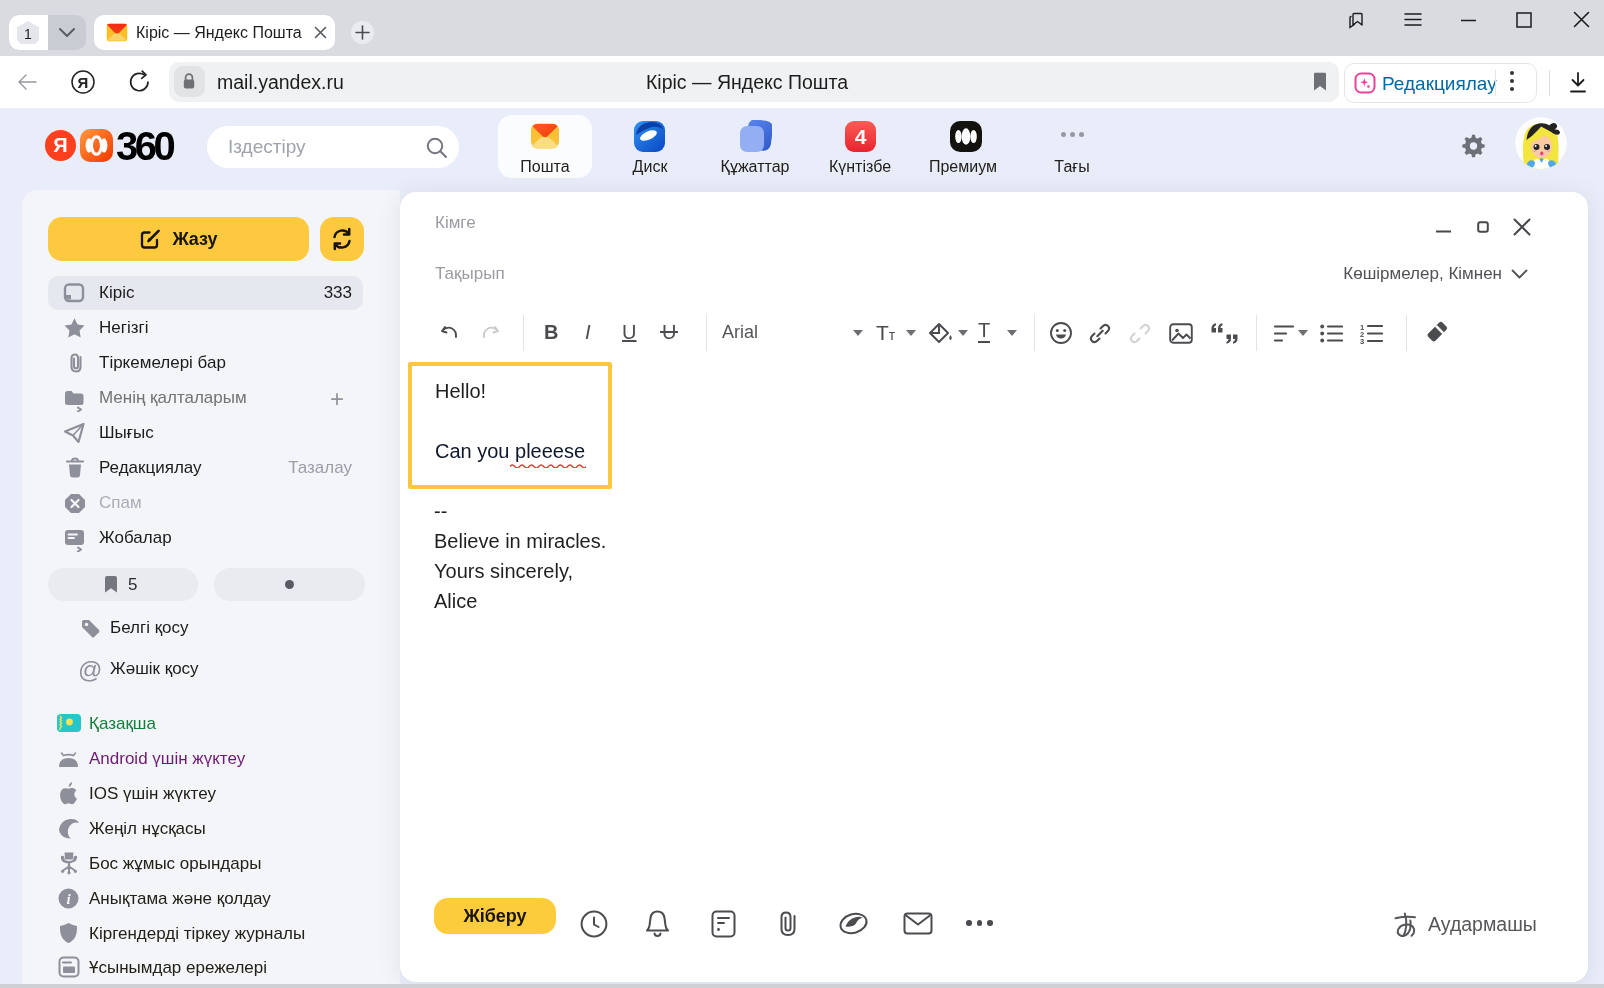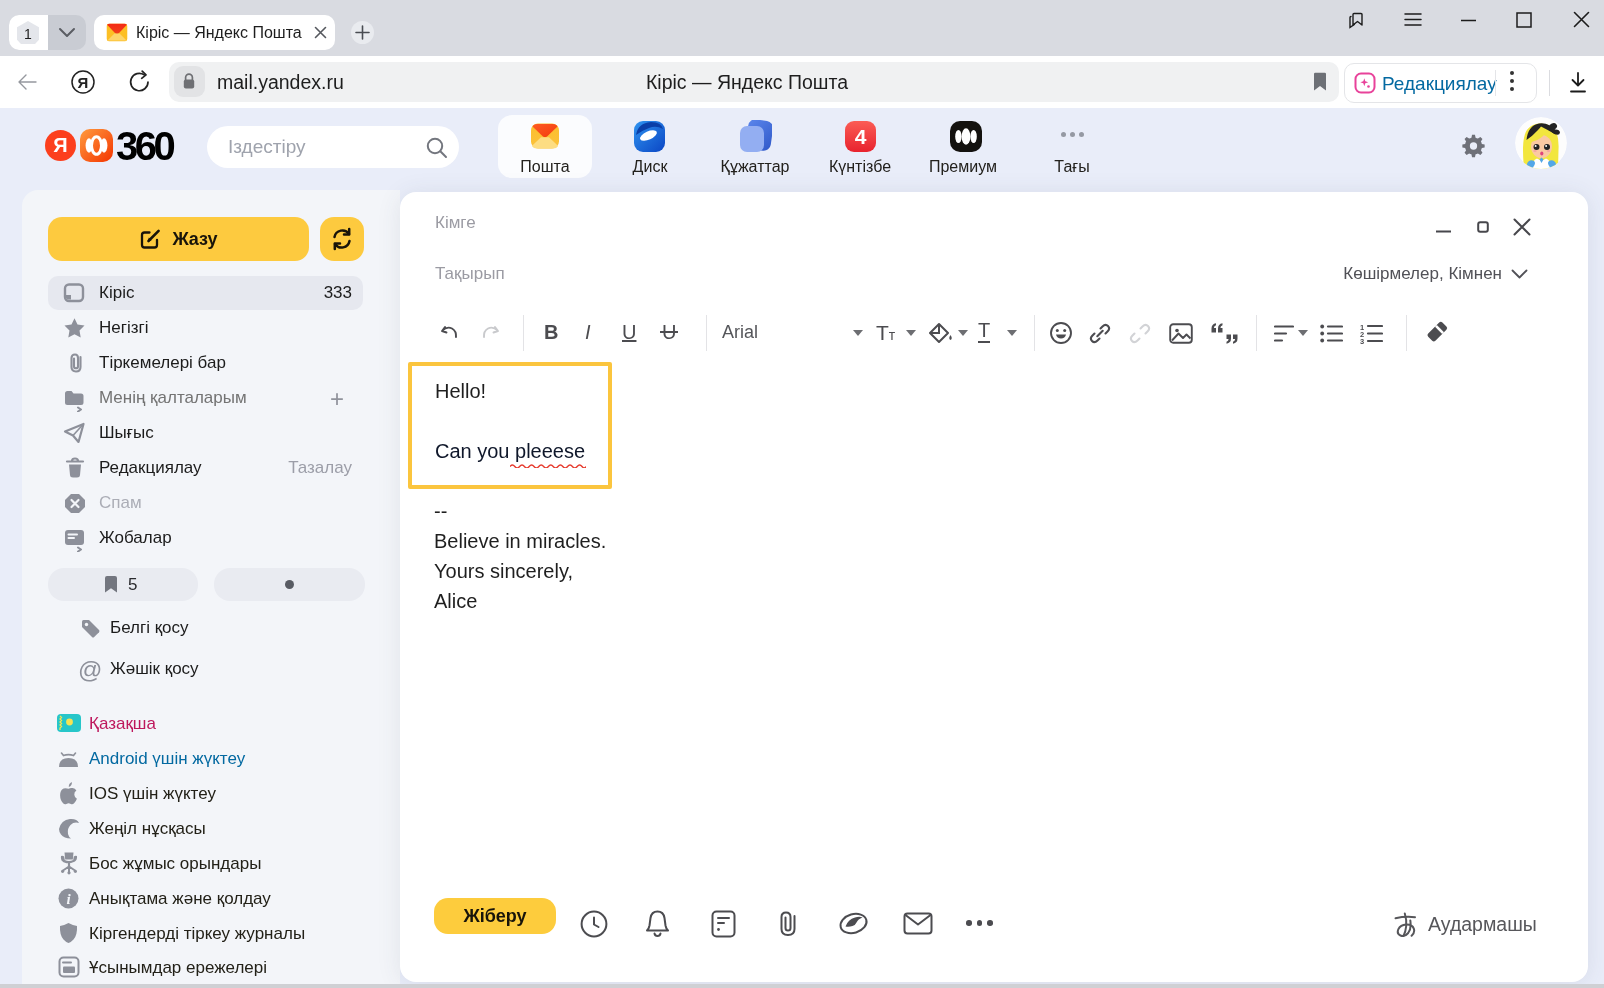--- a/index.html
+++ b/index.html
@@ -301,26 +301,26 @@
 <div class="a" style="left:110px;top:618px;font-size:17px;color:#1c1c1c">Белгі қосу</div>
 <div class="a" style="left:78px;top:656px;font-size:24px;color:#8d909a">@</div>
 <div class="a" style="left:110px;top:659px;font-size:17px;color:#1c1c1c">Жәшік қосу</div>
 
 <svg class="a" style="left:57px;top:714px" width="24" height="18" viewBox="0 0 24 18">
     <rect x="0" y="0" width="24" height="18" rx="4" fill="#27c6c9"></rect>
     <circle cx="12.5" cy="8" r="3.4" fill="#f7e352"></circle>
     <path d="M8.5 8 Q12.5 5.5 16.5 8 Q12.5 10.5 8.5 8 Z" fill="#27c6c9" opacity="0"></path>
     <path d="M3 2 L4.5 3.5 L3 5 L4.5 6.5 L3 8 L4.5 9.5 L3 11 L4.5 12.5 L3 14 L3 16" stroke="#f7e352" stroke-width="1.3" fill="none"></path>
   </svg>
-<div class="a" style="left:89px;top:714px;font-size:17px;color:#be185d">Қазақша</div>
+<div class="a" style="left:89px;top:714px;font-size:17px;color:#15803d">Қазақша</div>
 <svg class="a" style="left:56px;top:752px" width="25" height="15" viewBox="0 0 25 15">
     <path d="M5.5 1 L7.5 3.5 Q9.8 2.6 12.5 2.6 Q15.2 2.6 17.5 3.5 L19.5 1" fill="none" stroke="#8d909a" stroke-width="1.6" stroke-linecap="round"></path>
     <path d="M3 15 Q3 6 12.5 6 Q22 6 22 15 Z" fill="#8d909a"></path>
   </svg>
-<div class="a" style="left:89px;top:749px;font-size:17px;color:#0369a1">Android үшін жүктеу</div>
+<div class="a" style="left:89px;top:749px;font-size:17px;color:#701a75">Android үшін жүктеу</div>
 <svg class="a" style="left:58px;top:781px" width="21" height="25" viewBox="0 0 21 25">
     <path d="M10.8 6 Q10.5 2.5 13.8 1 Q14.3 4.5 10.8 6 Z" fill="#8d909a"></path>
     <path d="M10.6 7.8 Q12.1 6.8 14.6 7.1 Q17.1 7.5 18.4 9.5 Q16.1 11.1 16.3 13.8 Q16.5 16.5 18.9 17.8 Q17.9 20.6 16.1 22.3 Q14.6 23.9 12.9 23.1 Q11.3 22.3 10.6 22.3 Q9.9 22.3 8.3 23.1 Q6.6 23.9 5.1 22.3 Q2.1 19.1 2.1 14.3 Q2.1 9.3 5.6 7.6 Q7.6 6.7 10.6 7.8 Z" fill="#8d909a"></path>
   </svg>
 <div class="a" style="left:89px;top:784px;font-size:17px;color:#232118">IOS үшін жүктеу</div>
 <svg class="a" style="left:58px;top:818px" width="22" height="21" viewBox="0 0 22 21">
     <path d="M1 11 Q3 2 12 1 Q19 0.5 21 5 Q16 3.5 12.5 7 Q9 10.5 10 16 Q10.7 19 13 20.5 Q6 20.5 3 16.5 Q1 14 1 11 Z" fill="#8d909a"></path>
   </svg>
 <div class="a" style="left:89px;top:819px;font-size:17px;color:#232118">Жеңіл нұсқасы</div>
 <svg class="a" style="left:58px;top:851px" width="22" height="24" viewBox="0 0 22 24">

